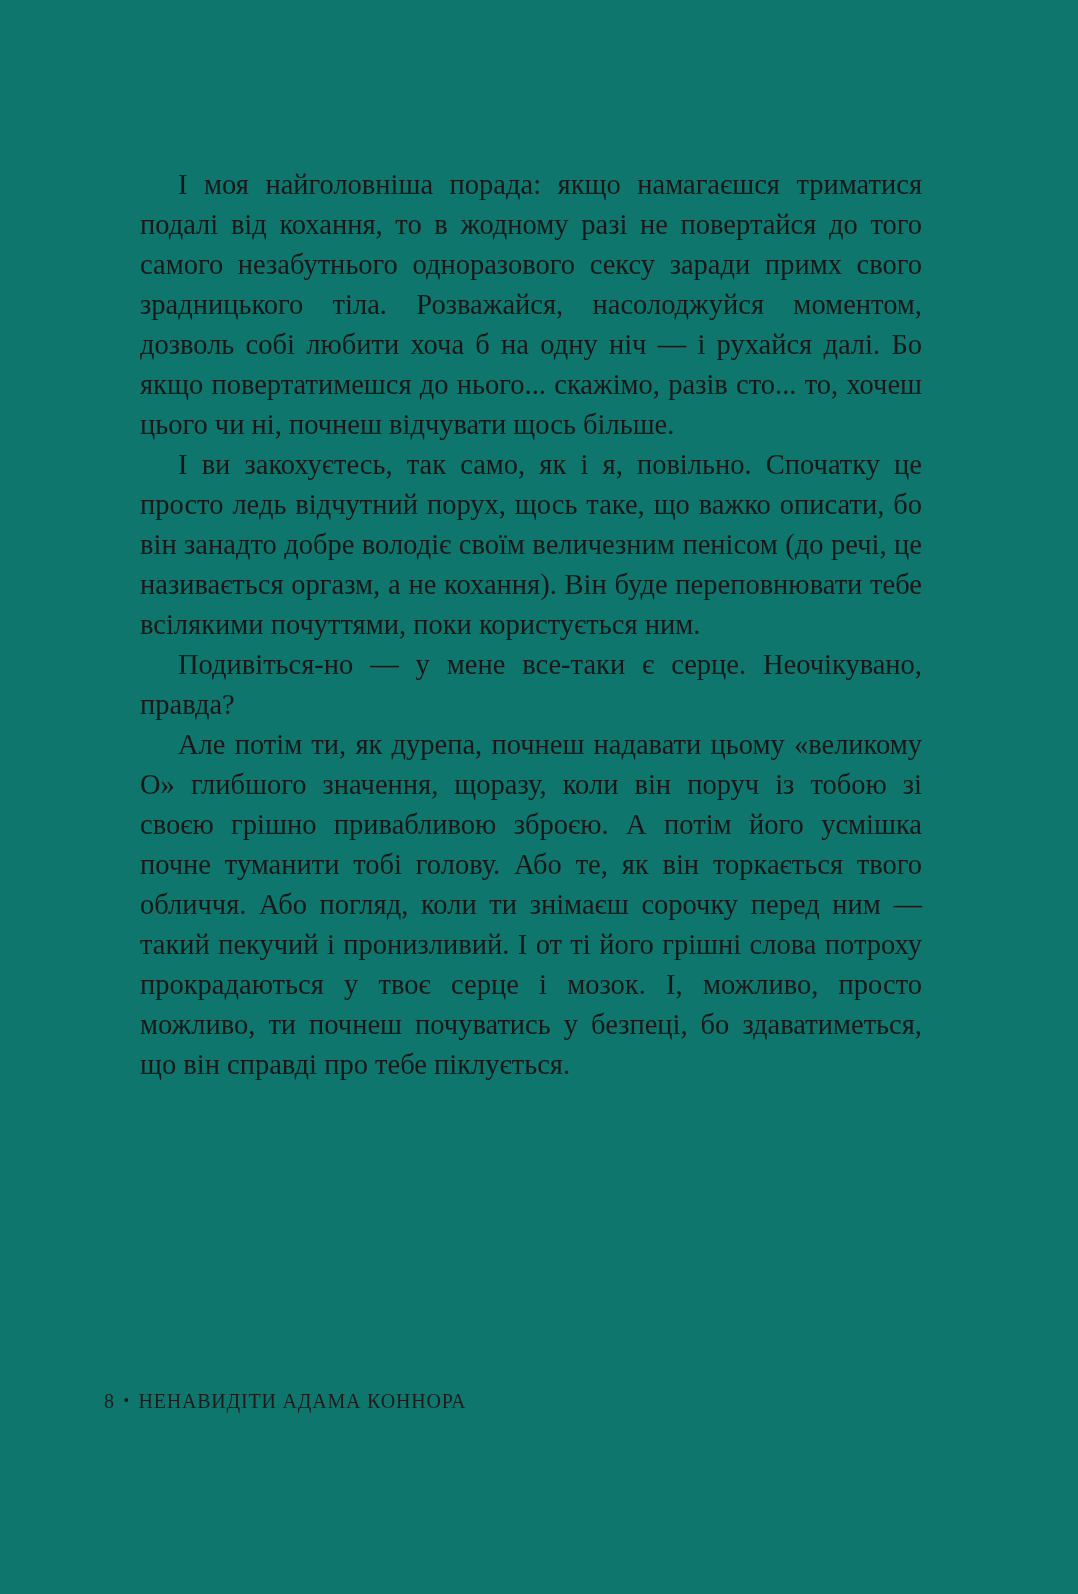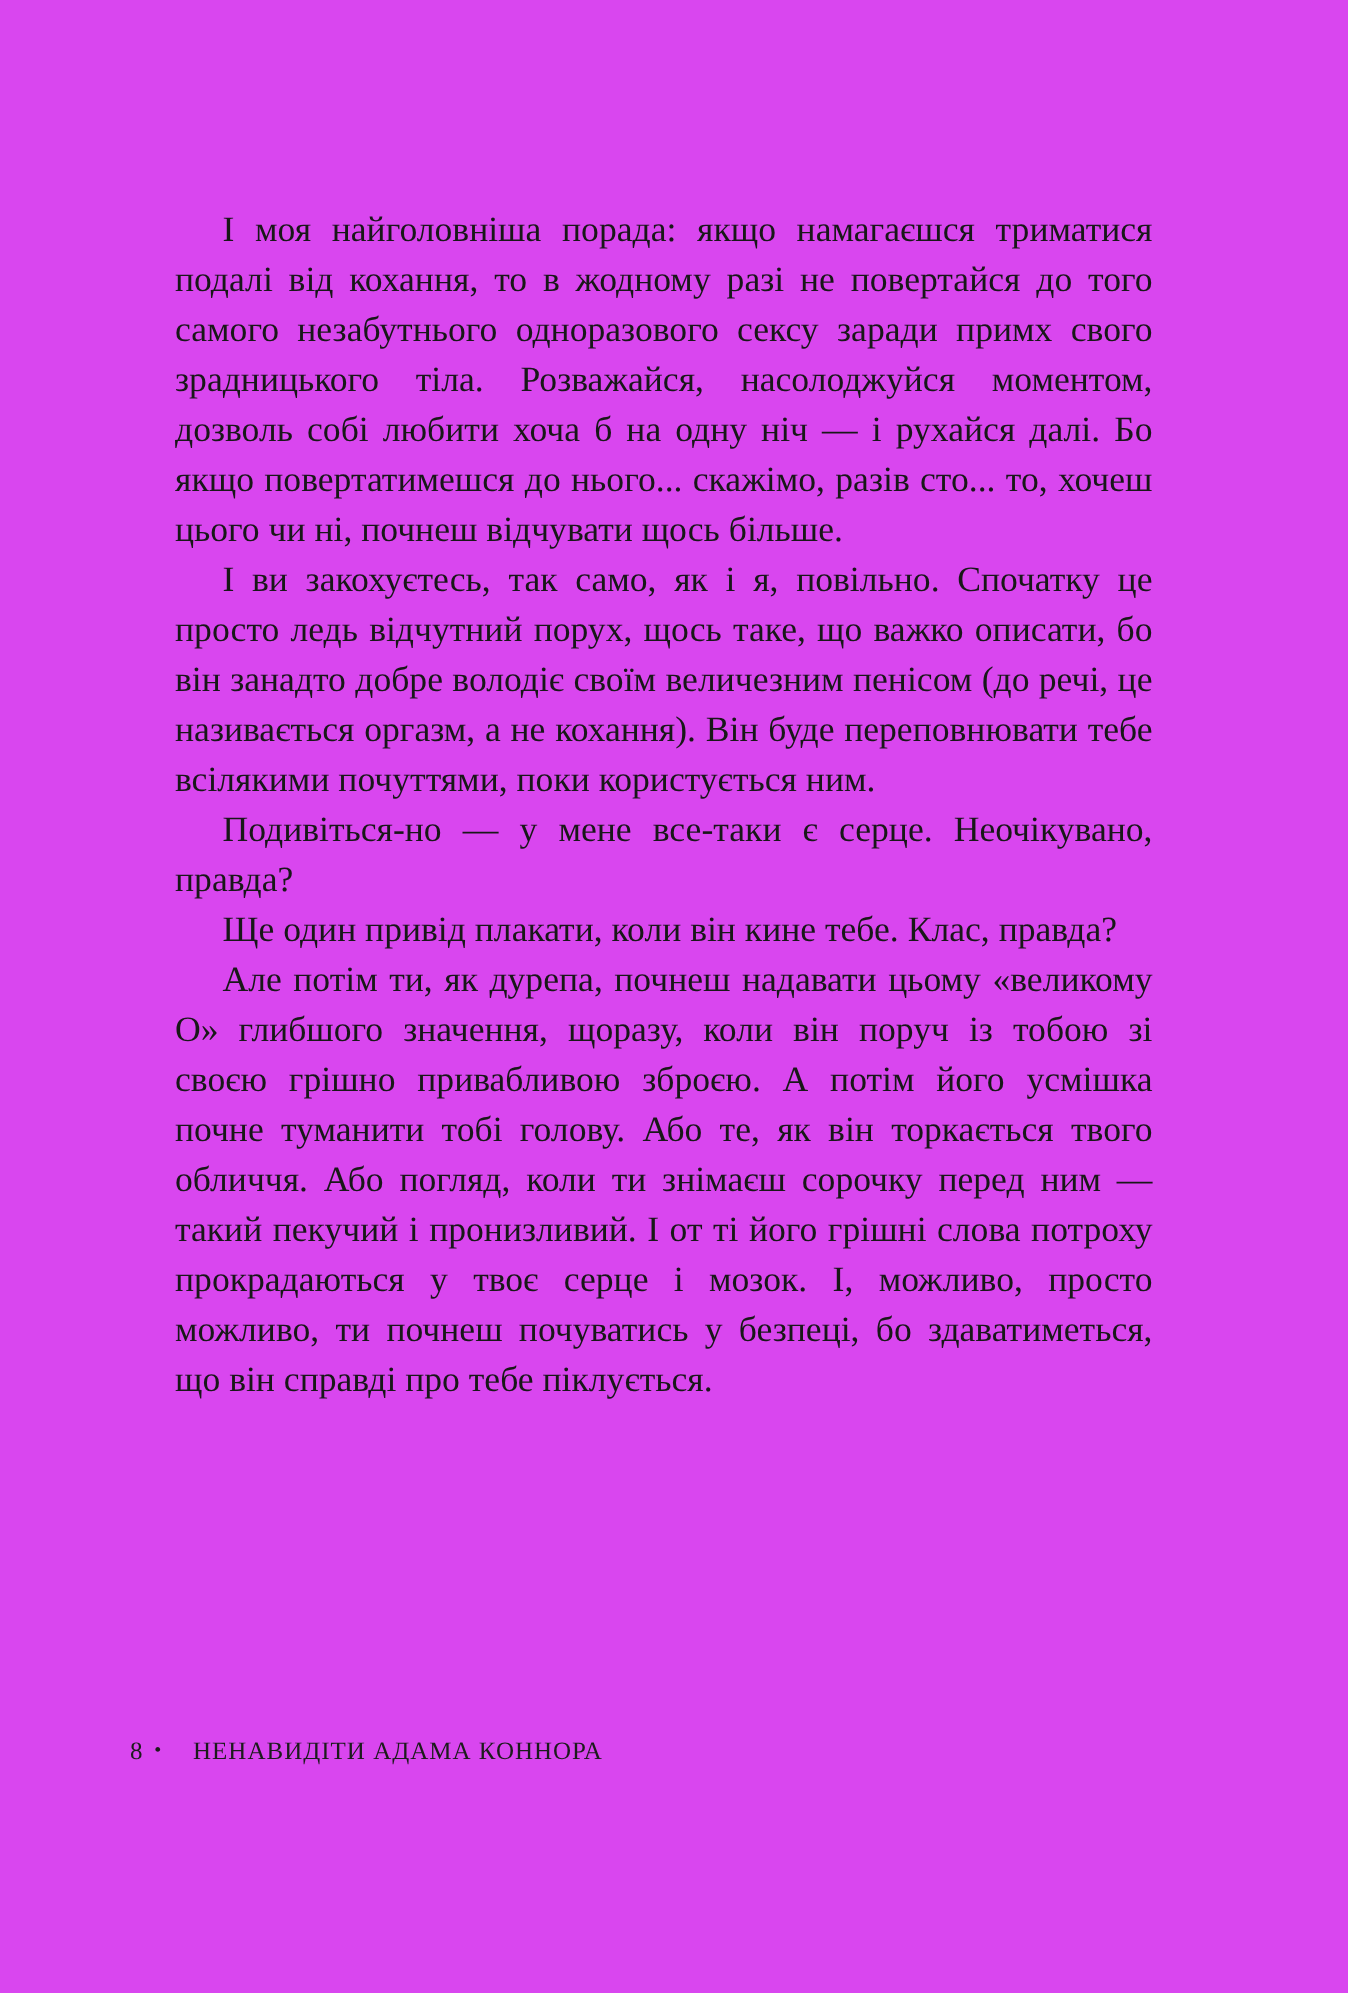--- a/index.html
+++ b/index.html
@@ -4,21 +4,21 @@
   <style>
     html, body {
       margin: 0;
       padding: 0;
       background: #ffffff;
     }
     .page {
       position: relative;
       width: 1078px;
       height: 1594px;
-      background: #d946ef;
+      background: #0f766e;
       color: #181818;
       font-family: "Liberation Serif", "DejaVu Serif", serif;
       overflow: hidden;
     }
     .text-block {
       position: absolute;
       left: 140px;
       top: 165px;
       width: 782px;
       font-size: 28.5px;
@@ -42,33 +42,31 @@
       white-space: nowrap;
     }
     .footer .sep {
       display: inline-block;
       margin: 0 9px;
       font-size: 16px;
       vertical-align: 2px;
     }
     .footer .book-title {
       letter-spacing: 0.8px;
-      margin-left: 16px;
     }
   </style>
 </head>
 <body>
 
 <div class="page">
 
   <div class="text-block">
       <p>І моя найголовніша порада: якщо намагаєшся триматися подалі від кохання, то в жодному разі не повертайся до того самого незабутнього одноразового сексу заради примх свого зрадницького тіла. Розважайся, насолоджуйся моментом, дозволь собі любити хоча б на одну ніч — і рухайся далі. Бо якщо повертатимешся до нього... скажімо, разів сто... то, хочеш цього чи ні, почнеш відчувати щось більше.</p>
       <p>І ви закохуєтесь, так само, як і я, повільно. Спочатку це просто ледь відчутний порух, щось таке, що важко описати, бо він занадто добре володіє своїм величезним пенісом (до речі, це називається оргазм, а не кохання). Він буде переповнювати тебе всілякими почуттями, поки користується ним.</p>
       <p>Подивіться-но — у мене все-таки є серце. Неочікувано, правда?</p>
-      <p>Ще один привід плакати, коли він кине тебе. Клас, правда?</p>
       <p>Але потім ти, як дурепа, почнеш надавати цьому «великому О» глибшого значення, щоразу, коли він поруч із тобою зі своєю грішно привабливою зброєю. А потім його усмішка почне туманити тобі голову. Або те, як він торкається твого обличчя. Або погляд, коли ти знімаєш сорочку перед ним — такий пекучий і пронизливий. І от ті його грішні слова потроху прокрадаються у твоє серце і мозок. І, можливо, просто можливо, ти почнеш почуватись у безпеці, бо здаватиметься, що він справді про тебе піклується.</p>
     </div>
 
   <div class="footer">
     <span class="page-number">8</span><span class="sep">•</span><span class="book-title">НЕНАВИДІТИ АДАМА КОННОРА</span>
   </div>
 
 </div>
 
 </body></html>

